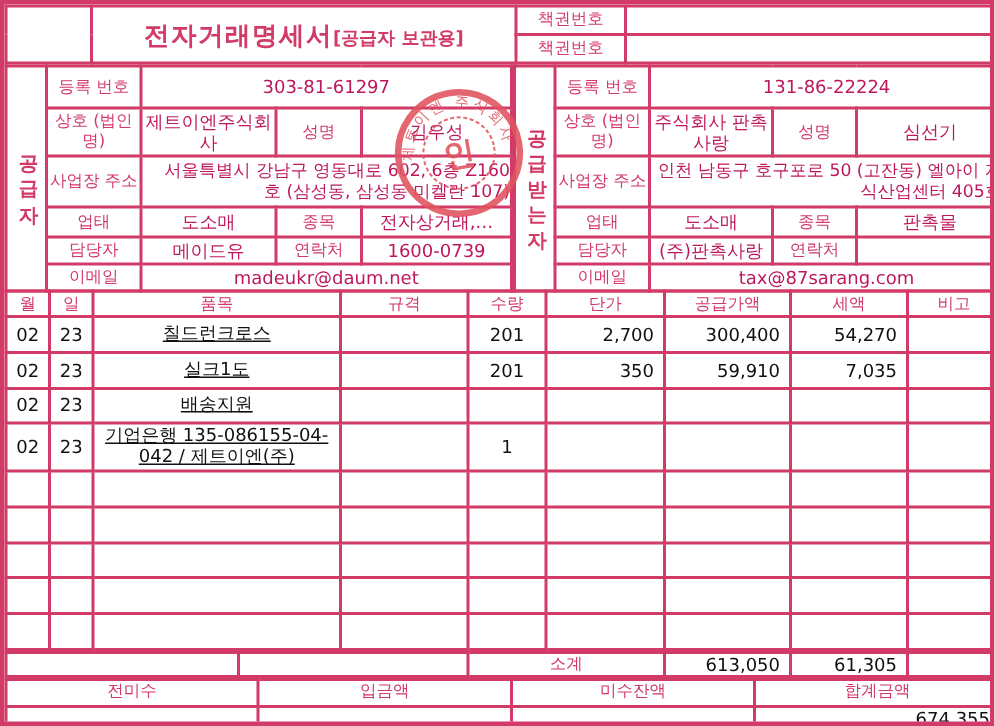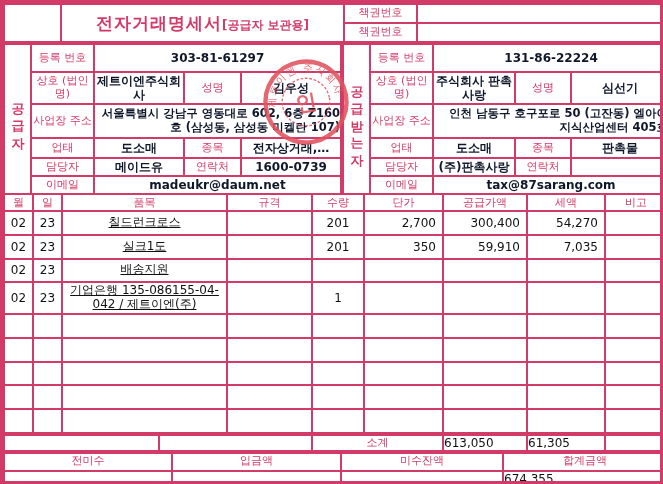--- a/index.html
+++ b/index.html
@@ -11,21 +11,21 @@
   .sheet {
     position:relative;
     width:663px; height:484px;
     border:3px solid #d23a68;
     background:#ffffff;
     overflow:hidden;
   }
   table { border-collapse:collapse; table-layout:fixed; width:100%; }
   td, th { border:2px solid #d23a68; font-size:11px; overflow:hidden; }
   .lbl { color:#d23a68; text-align:center; vertical-align:middle; line-height:1.15; }
-  .val { color:#0f172a; text-align:center; vertical-align:middle; font-size:12px; line-height:1.2;font-weight:bold; }
+  .val { color:#be185d; text-align:center; vertical-align:middle; font-size:12px; line-height:1.2; }
   .val-left { text-align:right; padding-left:4px; }
 
   
   .top-table { height:38px; }
   .corner { border-right:2px solid #d23a68; }
   .title-cell { text-align:center; vertical-align:middle; border-left:none; }
   .title-main { color:#d23a68; font-weight:bold; font-size:17px; letter-spacing:1px; }
   .title-suffix { color:#d23a68; font-weight:bold; font-size:12px;text-align:right; }
 
   
@@ -44,21 +44,21 @@
   .items-table { height:241px; }
   .items-table th { color:#d23a68; font-weight:normal; height:16px; }
   .items-table td { height:22px; color:#111; font-size:12px; vertical-align:middle; }
   .items-table td:nth-child(1), .items-table td:nth-child(2),
   .items-table td:nth-child(3), .items-table td:nth-child(5) { text-align:center; }
   .items-table td:nth-child(6), .items-table td:nth-child(7),
   .items-table td:nth-child(8) { text-align:right; padding-right:6px; }
   .items-table td:nth-child(3) { line-height:1.15;text-decoration:underline; }
   .subtotal-table { height:18px; }
   .subtotal-table td { height:14px; }
-  .num { padding-right:6px; color:#111; font-size:12px; vertical-align:middle; }
+  .num { text-align:right; padding-right:6px; color:#111; font-size:12px; vertical-align:middle; }
 
   
   .footer-table { height:37px; }
   .footer-table td { height:16px; }
 
   
   .stamp {
     position:absolute; left:259px; top:55px; width:88px; height:88px;
     transform:rotate(-10deg); opacity:0.88; pointer-events:none; z-index:5;
   }

